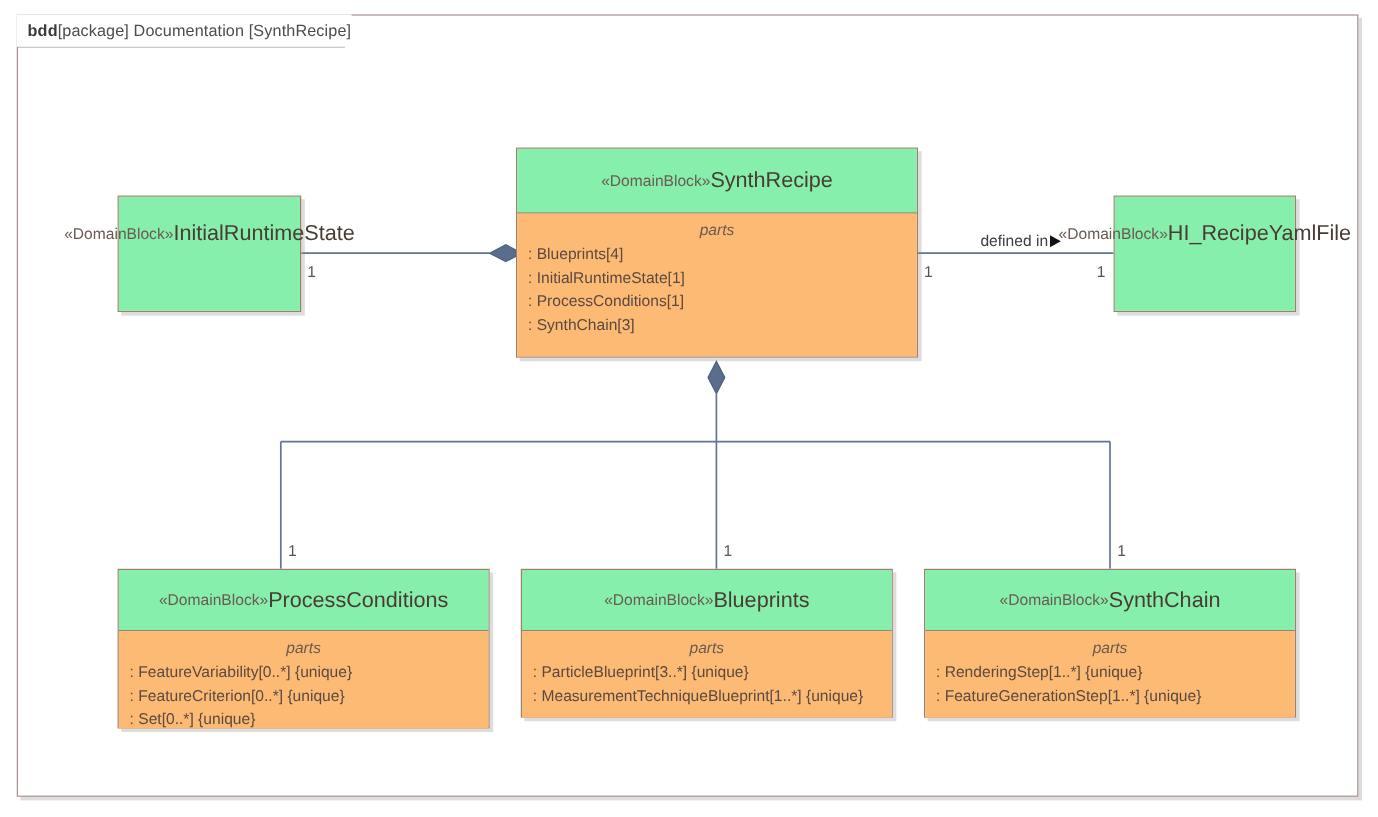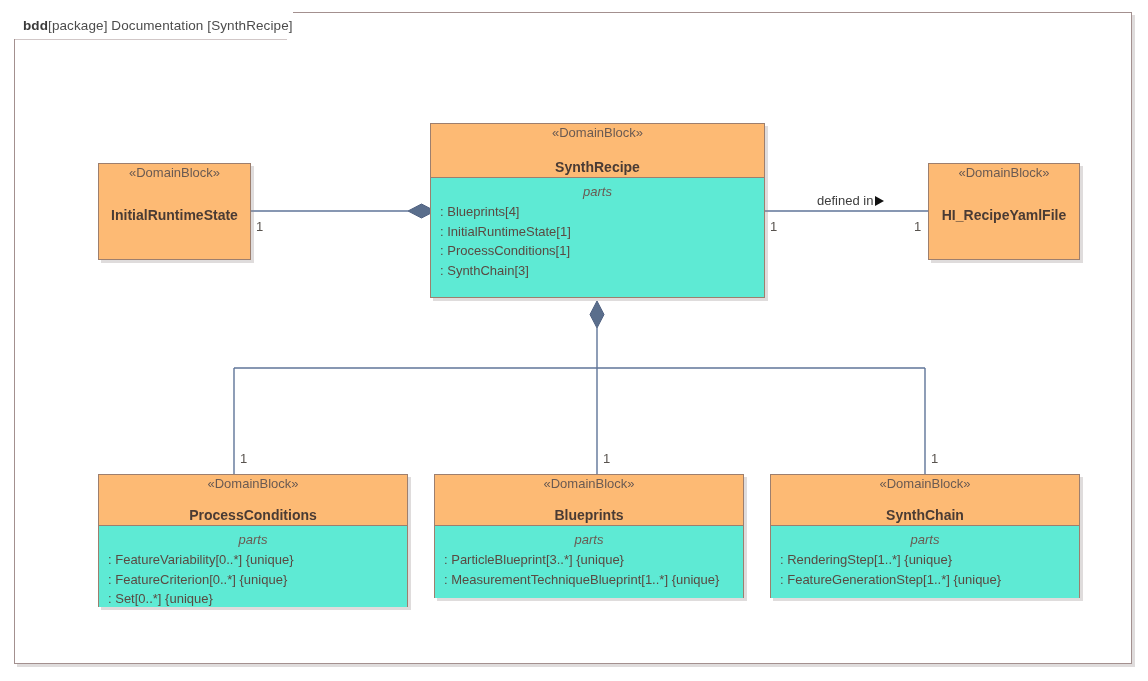--- a/index.html
+++ b/index.html
@@ -66,42 +66,42 @@
   
   .block {
     position: absolute;
     box-sizing: border-box;
     border: 1px solid #9d7f6e;
     background: #fbf4ee;
     box-shadow: 3px 3px 0 0 rgba(150,140,138,0.30);
     z-index: 3;
   }
   .block-header {
-    background: #fdba74;
+    background: #86efac;
     border-bottom: 1px solid #9d7f6e;
     box-sizing: border-box;
     display: flex;
-    flex-direction: column;
+    flex-direction: row;
     align-items: center;
-    justify-content: space-between;
+    justify-content: center;
   }
   .block-header.no-divider { border-bottom: none; }
   .stereotype {
     font-size: 13px;
     color: #6a5a52;
     line-height: 18px;
   }
   .block-name {
-    font-size: 14px;
-    font-weight: bold;
+    font-size: 18px;
+    font-weight: normal;
     color: #4a3b34;
     line-height: 19px;
   }
   .compartment {
-    background: #5eead4;
+    background: #fdba74;
     box-sizing: border-box;
     padding: 5px 0 6px 0;
   }
   .compartment-title {
     text-align: center;
     font-size: 13px;
     font-style: italic;
     color: #6a5a52;
     line-height: 18px;
     margin-bottom: 1px;

